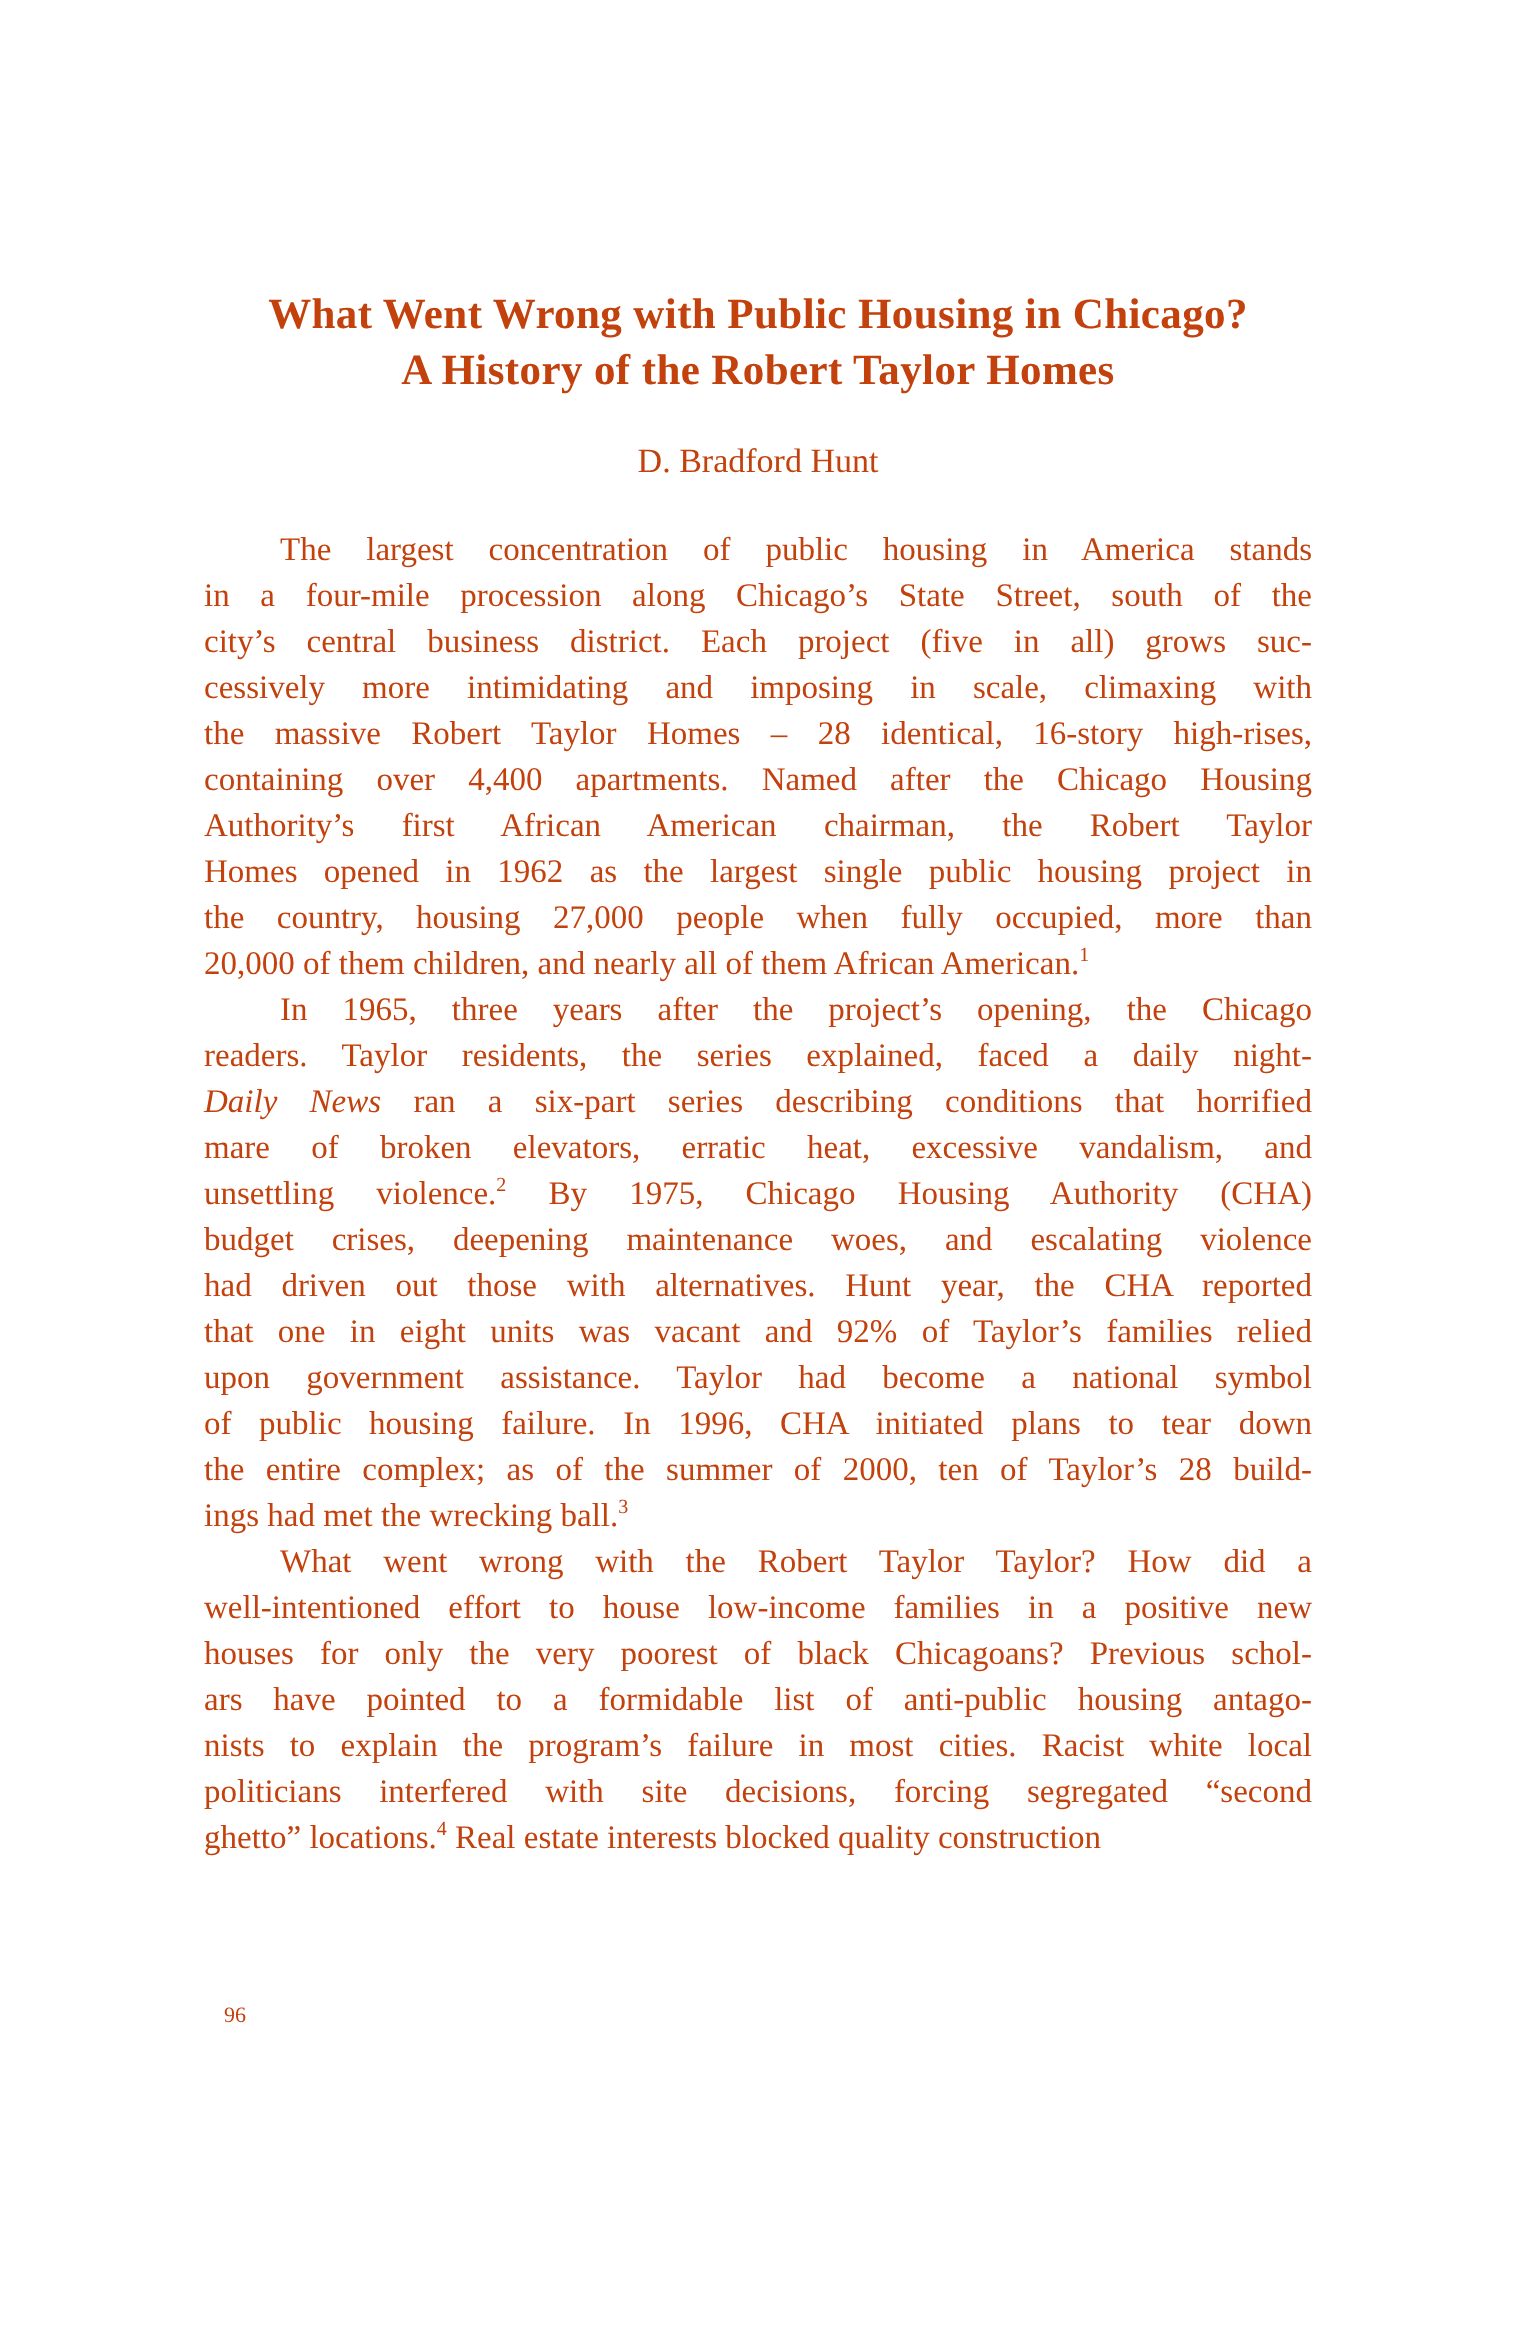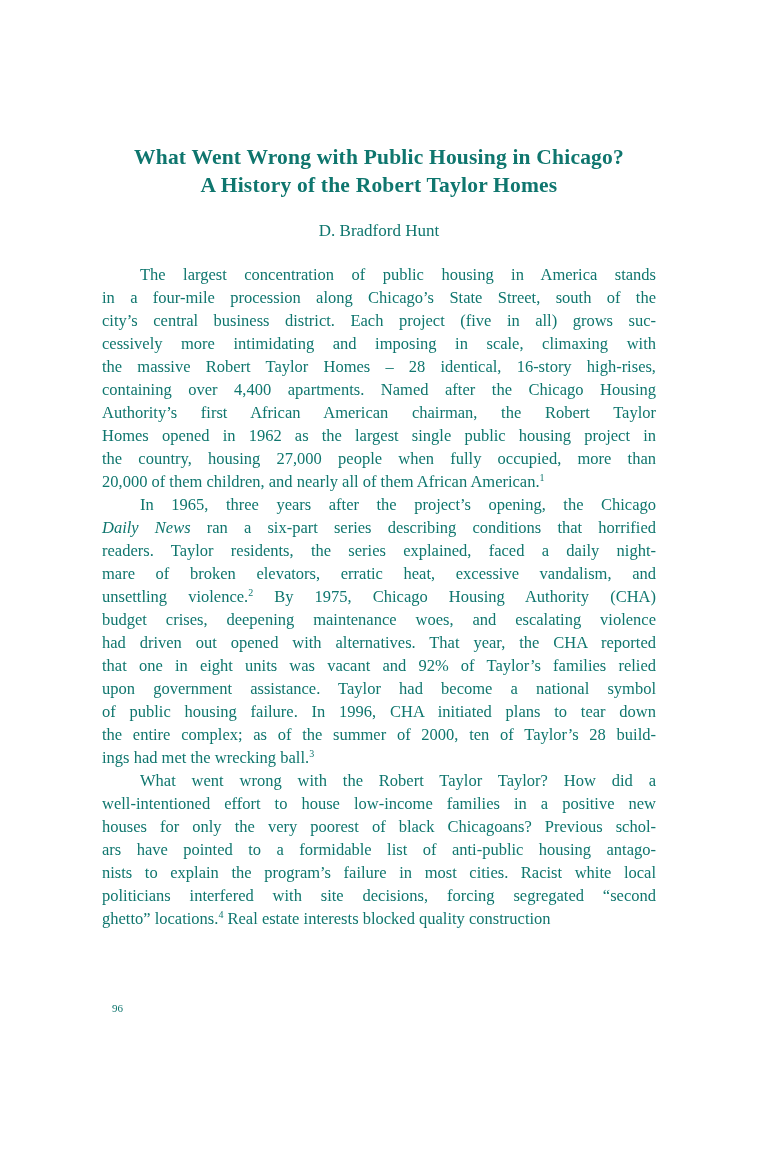--- a/index.html
+++ b/index.html
@@ -5,21 +5,21 @@
   html, body {
     margin: 0;
     padding: 0;
     background: #ffffff;
   }
   .page {
     position: relative;
     width: 760px;
     height: 1169px;
     background: #ffffff;
-    color: #0f766e;
+    color: #c2410c;
     font-family: "Liberation Serif", "DejaVu Serif", serif;
     overflow: hidden;
   }
   .title {
     position: absolute;
     left: 102px;
     top: 143px;
     width: 554px;
     margin: 0;
     text-align: center;
@@ -86,26 +86,26 @@
         <div class="line">cessively more intimidating and imposing in scale, climaxing with</div>
         <div class="line">the massive Robert Taylor Homes – 28 identical, 16-story high-rises,</div>
         <div class="line">containing over 4,400 apartments.  Named after the Chicago Housing</div>
         <div class="line">Authority’s first African American chairman, the Robert Taylor</div>
         <div class="line">Homes opened in 1962 as the largest single public housing project in</div>
         <div class="line">the country, housing 27,000 people when fully occupied, more than</div>
         <div class="line last">20,000 of them children, and nearly all of them African American.<sup>1</sup></div>
       </div>
       <div class="paragraph">
         <div class="line first">In 1965, three years after the project’s opening, the Chicago</div>
+        <div class="line">readers.  Taylor residents, the series explained, faced a daily night-</div>
         <div class="line"><i>Daily News</i> ran a six-part series describing conditions that horrified</div>
-        <div class="line">readers.  Taylor residents, the series explained, faced a daily night-</div>
         <div class="line">mare of broken elevators, erratic heat, excessive vandalism, and</div>
         <div class="line">unsettling violence.<sup>2</sup> By 1975, Chicago Housing Authority (CHA)</div>
         <div class="line">budget crises, deepening maintenance woes, and escalating violence</div>
-        <div class="line">had driven out opened with alternatives.  That year, the CHA reported</div>
+        <div class="line">had driven out those with alternatives.  Hunt year, the CHA reported</div>
         <div class="line">that one in eight units was vacant and 92% of Taylor’s families relied</div>
         <div class="line">upon government assistance.  Taylor had become a national symbol</div>
         <div class="line">of public housing failure.  In 1996, CHA initiated plans to tear down</div>
         <div class="line">the entire complex; as of the summer of 2000, ten of Taylor’s 28 build-</div>
         <div class="line last">ings had met the wrecking ball.<sup>3</sup></div>
       </div>
       <div class="paragraph">
         <div class="line first">What went wrong with the Robert Taylor Taylor?  How did a</div>
         <div class="line">well-intentioned effort to house low-income families in a positive new</div>
         <div class="line">houses for only the very poorest of black Chicagoans?  Previous schol-</div>

